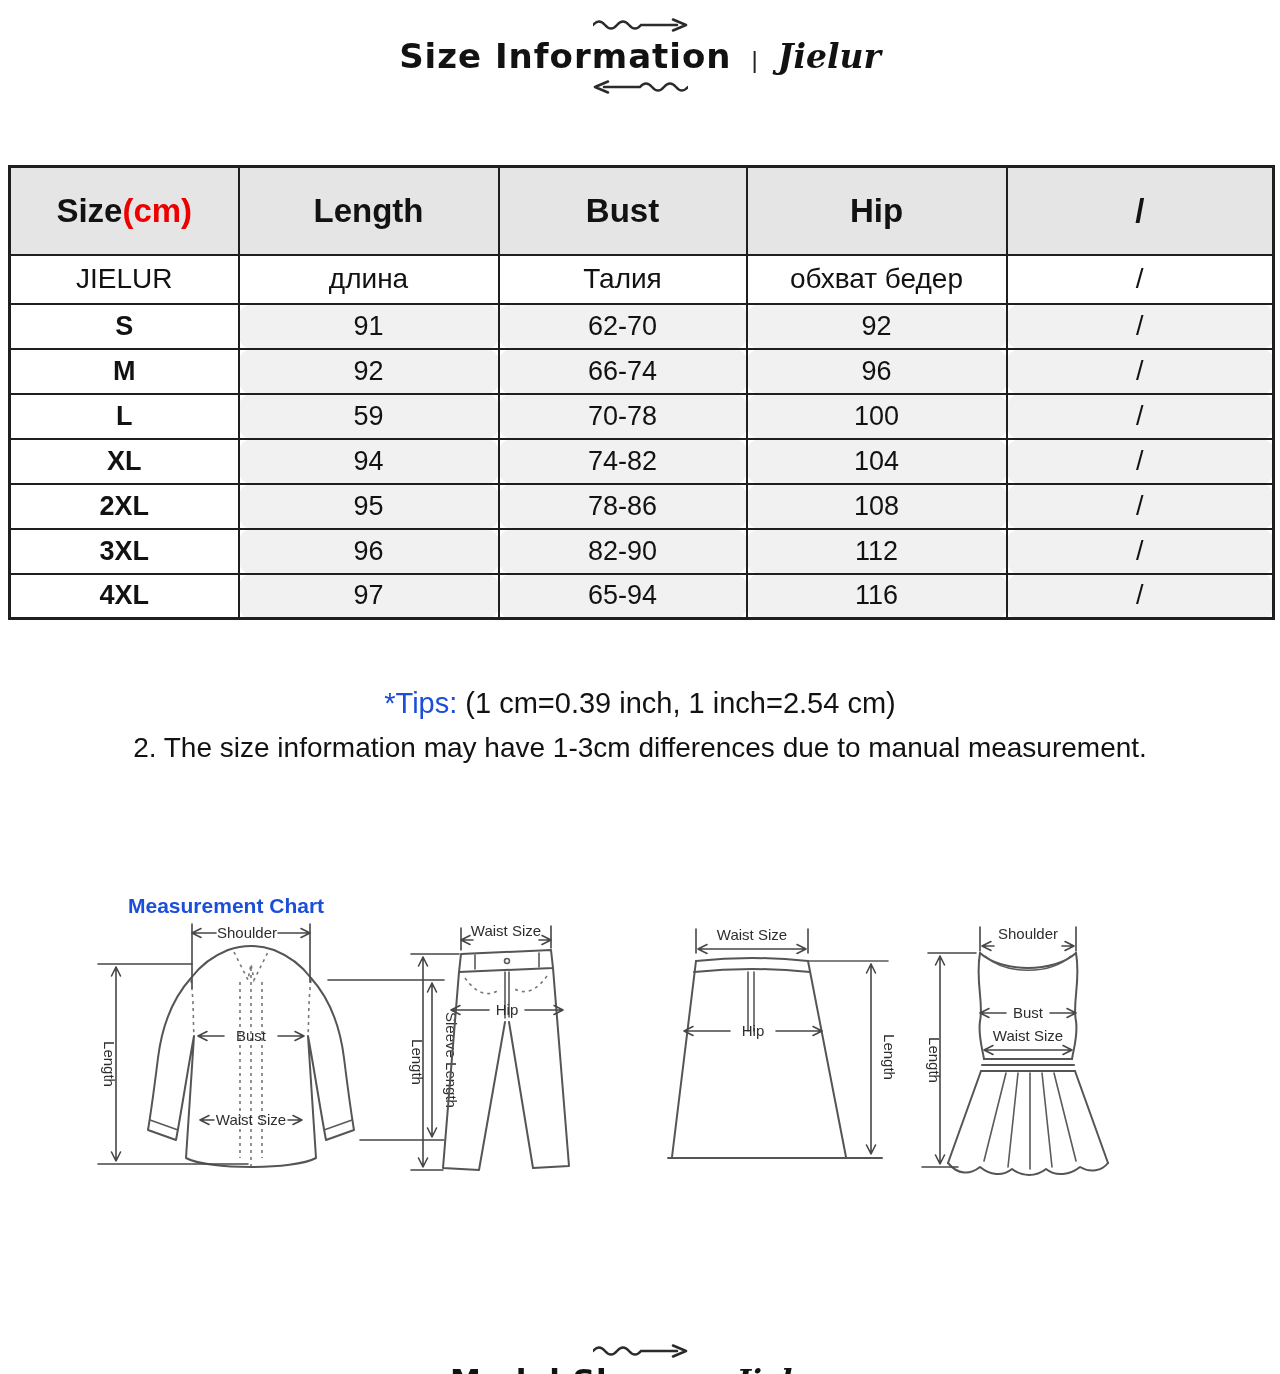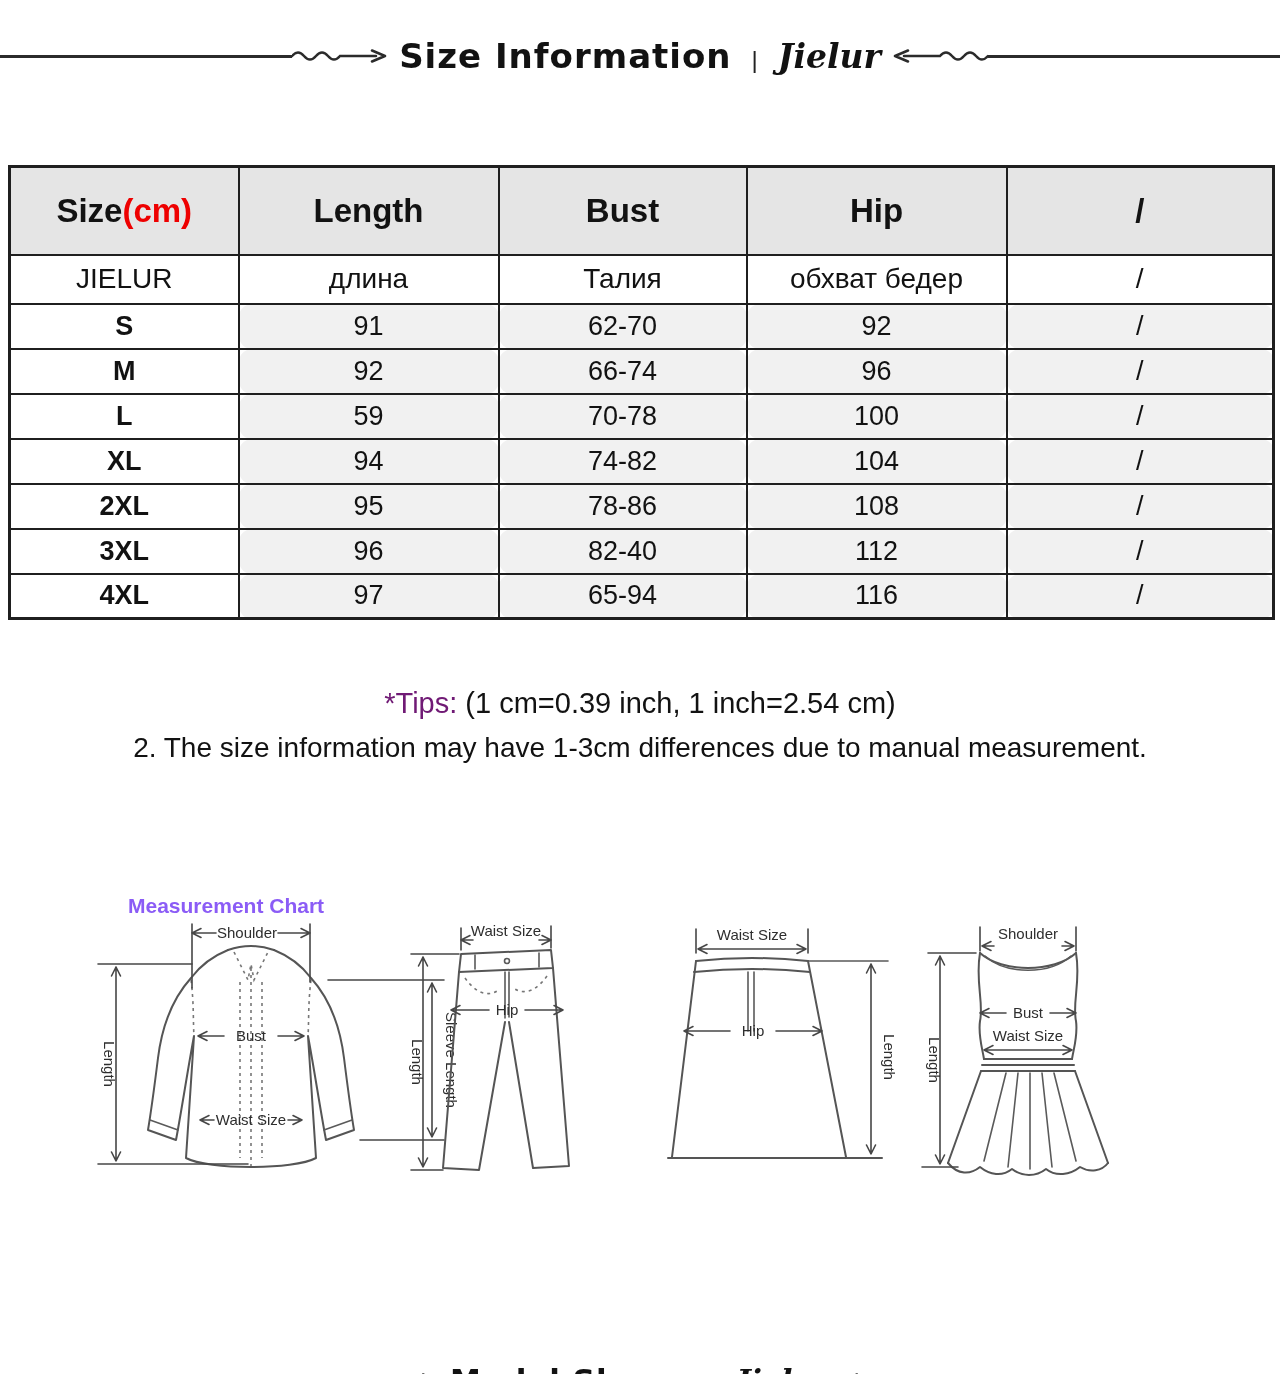--- a/index.html
+++ b/index.html
@@ -3,21 +3,21 @@
 <meta charset="utf-8">
 <style>
   * { box-sizing: border-box; }
   html,body { margin:0; padding:0; }
   body {
     width:1280px; height:1374px; background:#ffffff; position:relative;
     font-family:"Liberation Sans", sans-serif; color:#121212; overflow:hidden;
   }
 
   
-  .deco-banner { position:absolute; left:0; width:100%; display:flex; align-items:center; }
+  .deco-banner { position:absolute; left:0; width:100%; display:flex; align-items:center;flex-direction:column; }
   .deco-banner .rule { flex:1; height:0; border-top:3px solid #2b2b2b; }
   .deco-banner svg.squig { flex:0 0 auto; display:block; }
   .banner-text { display:flex; align-items:baseline; padding:0 12px; white-space:nowrap; }
   .banner-title { font-family:"DejaVu Sans", sans-serif; font-weight:700; letter-spacing:1px; }
   .banner-divider { font-weight:300; color:#222; margin:0 20px; }
   .banner-brand { font-family:"DejaVu Serif", serif; font-style:italic; font-weight:700; }
   #header-banner { top:0; height:112px; }
   #header-banner .banner-title { font-size:34px; }
   #header-banner .banner-divider { font-size:24px; }
   #header-banner .banner-brand { font-size:33px; }
@@ -33,26 +33,26 @@
   table.size-table thead th { background:#e5e5e5; height:88px; font-size:33px; font-weight:700; }
   .unit-red { color:#ee0000; }
   tr.subheader td { background:#ffffff; height:49px; font-size:28px; }
   tr.data-row td { height:45px; font-size:27px; }
   tr.data-row td.size-cell { background:#ffffff; font-weight:700; }
   tr.data-row td.val-cell { background:#f1f1f1;border-radius:13px; }
 
   
   .tips { position:absolute; left:0; top:681px; width:100%; text-align:center; }
   .tips .tips-line { font-size:29px; line-height:45px; }
-  .tips .tips-label { color:#701a75; }
+  .tips .tips-label { color:#1d4ed8; }
   .tips .note { font-size:28px; line-height:44px; }
 
   
   .mchart { position:absolute; left:0; top:860px; width:1280px; height:390px; }
-  .mchart-title { position:absolute; left:128px; top:34px; font-size:21px; font-weight:700; color:#8b5cf6; }
+  .mchart-title { position:absolute; left:128px; top:34px; font-size:21px; font-weight:700; color:#1d4ed8; }
   .diagram { position:absolute; }
   .diagram svg { display:block; overflow:visible; }
   .garment { stroke:#555; stroke-width:2; fill:none; stroke-linecap:round; stroke-linejoin:round; }
   .garment-thin { stroke:#5a5a5a; stroke-width:1.6; fill:none; stroke-linecap:round; }
   .seam { stroke:#777; stroke-width:1.6; fill:none; stroke-dasharray:3 4; }
   .measure { stroke:#474747; stroke-width:1.6; fill:none; stroke-linecap:round; }
   .mlabel { font-family:"Liberation Sans", sans-serif; font-size:15px; fill:#2e2e2e; }
   .squig path { stroke:#2b2b2b; stroke-width:2.5; fill:none; stroke-linecap:round; }
 </style>
 </head>
@@ -131,21 +131,21 @@
       <tr class="data-row">
         <td class="size-cell">2XL</td>
         <td class="val-cell">95</td>
         <td class="val-cell">78-86</td>
         <td class="val-cell">108</td>
         <td class="val-cell">/</td>
       </tr>
       <tr class="data-row">
         <td class="size-cell">3XL</td>
         <td class="val-cell">96</td>
-        <td class="val-cell">82-40</td>
+        <td class="val-cell">82-90</td>
         <td class="val-cell">112</td>
         <td class="val-cell">/</td>
       </tr>
       <tr class="data-row">
         <td class="size-cell">4XL</td>
         <td class="val-cell">97</td>
         <td class="val-cell">65-94</td>
         <td class="val-cell">116</td>
         <td class="val-cell">/</td>
       </tr>

